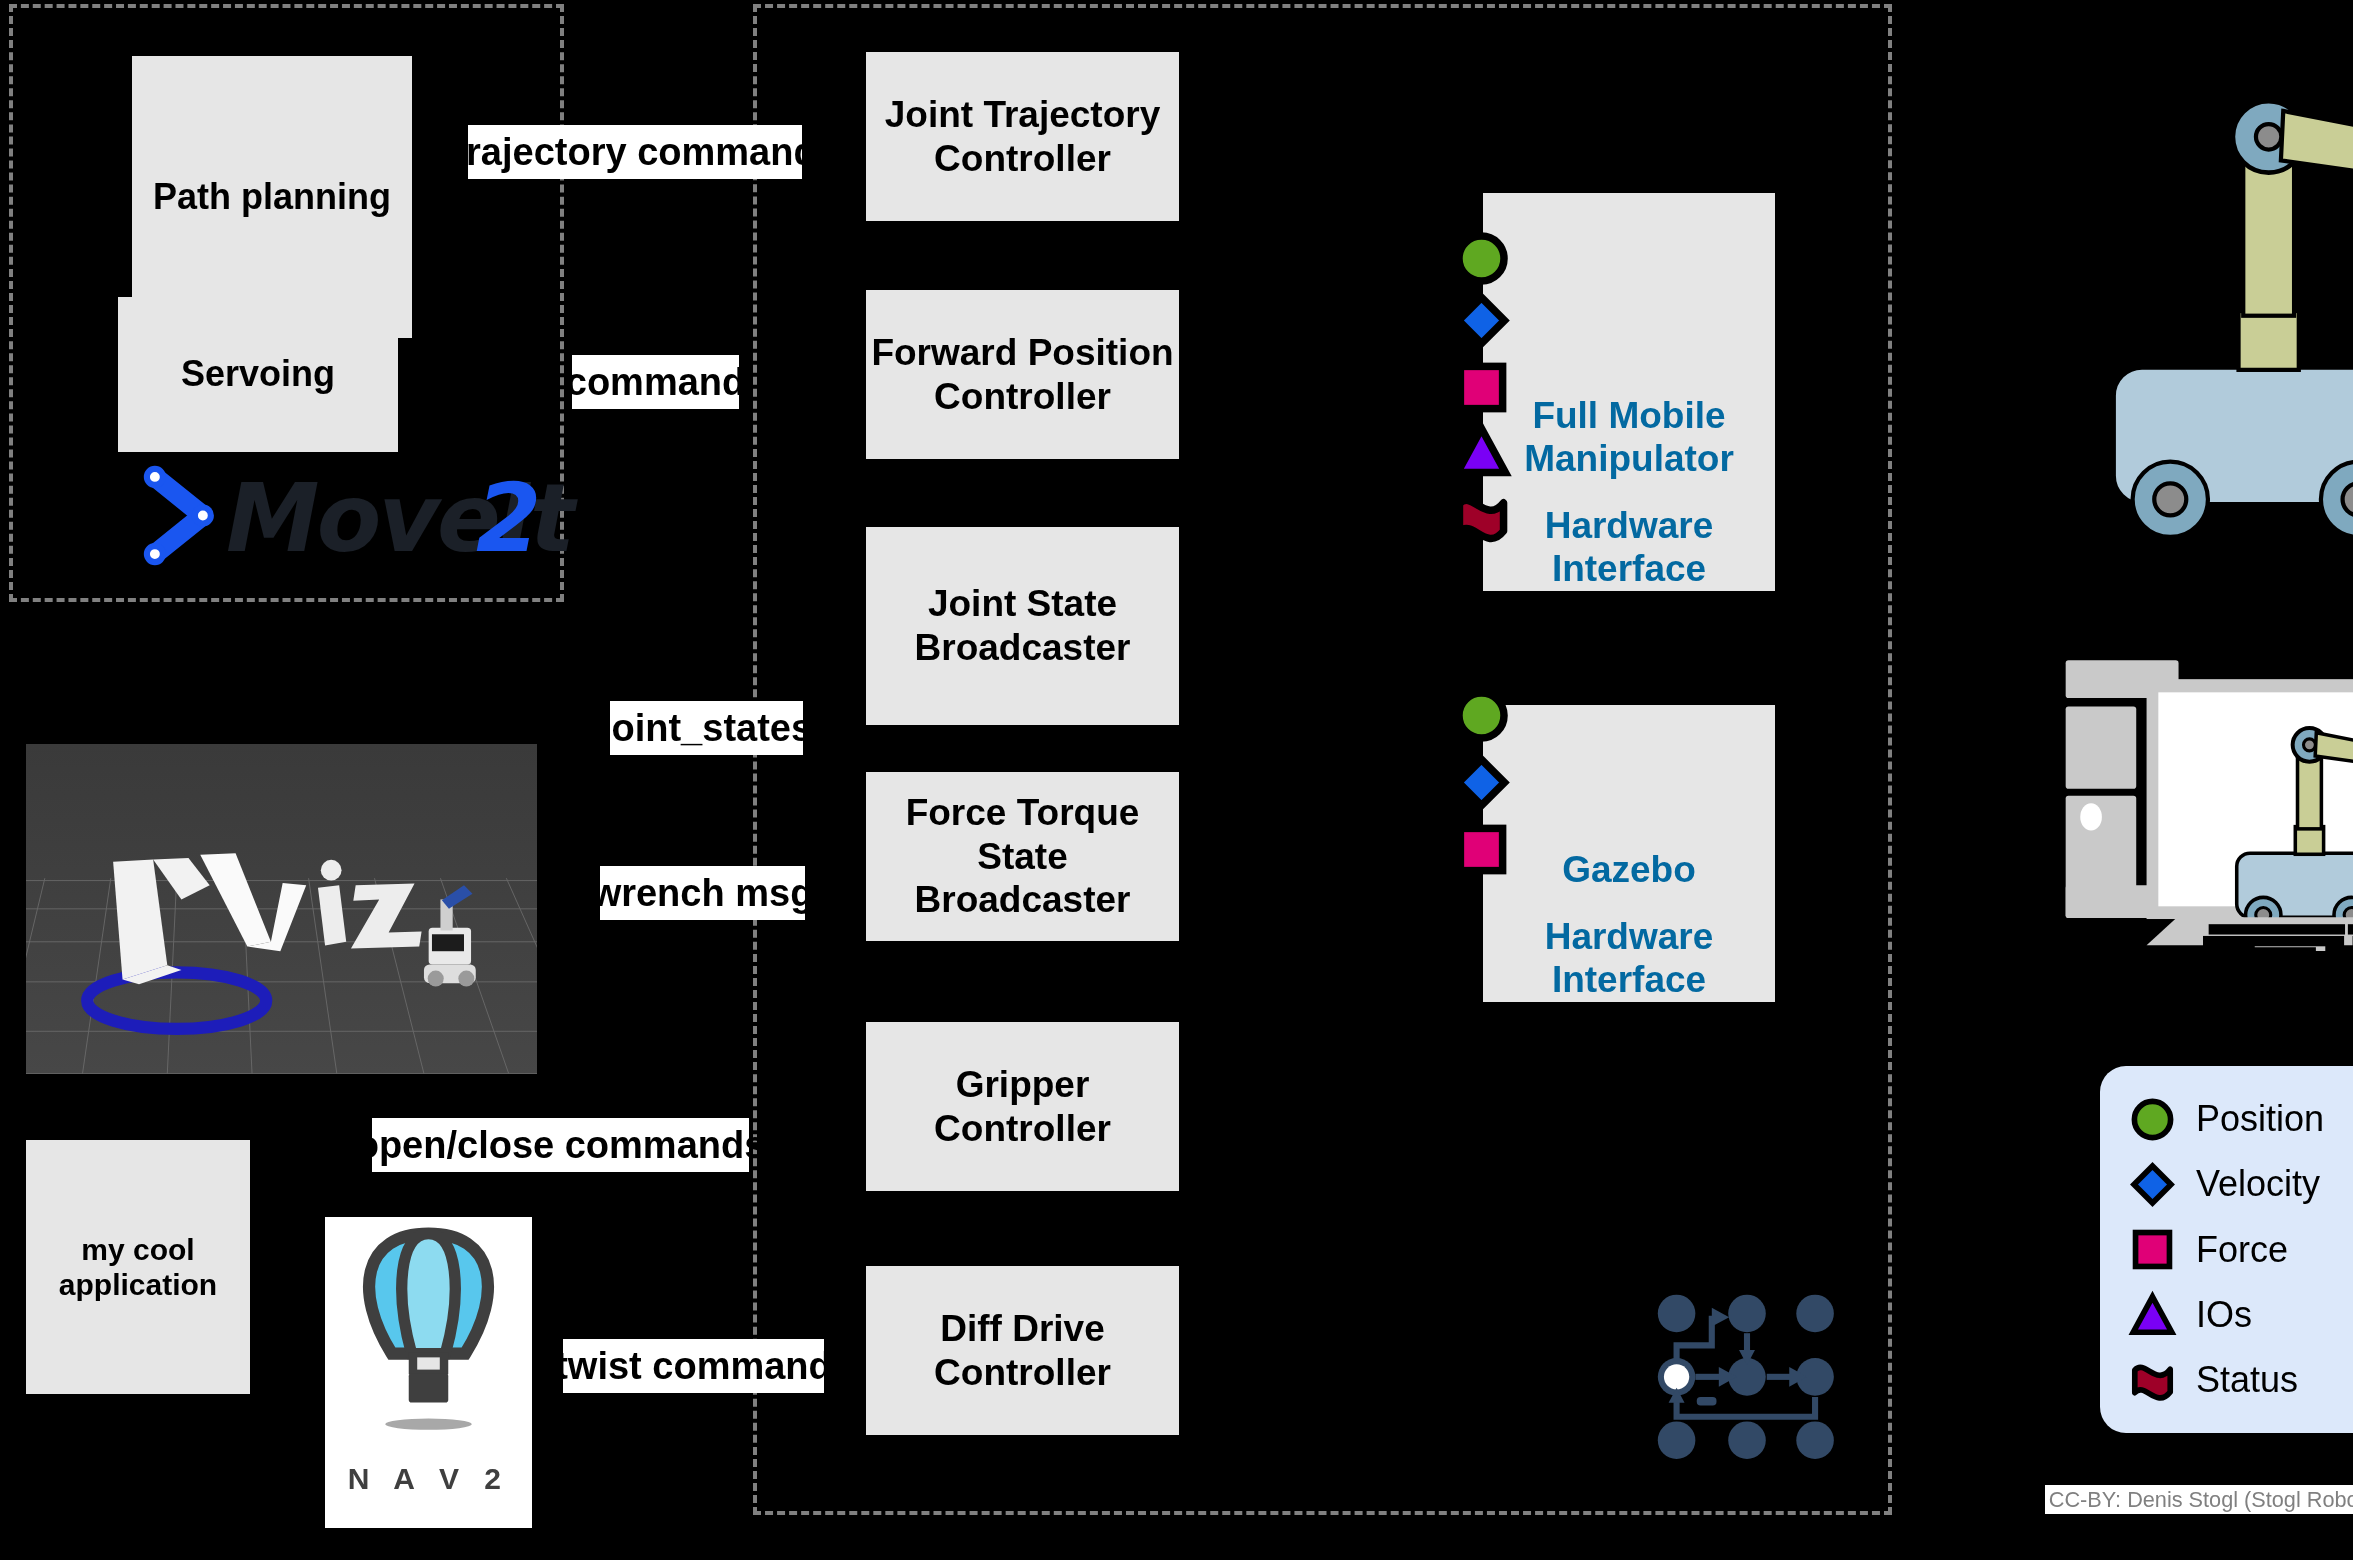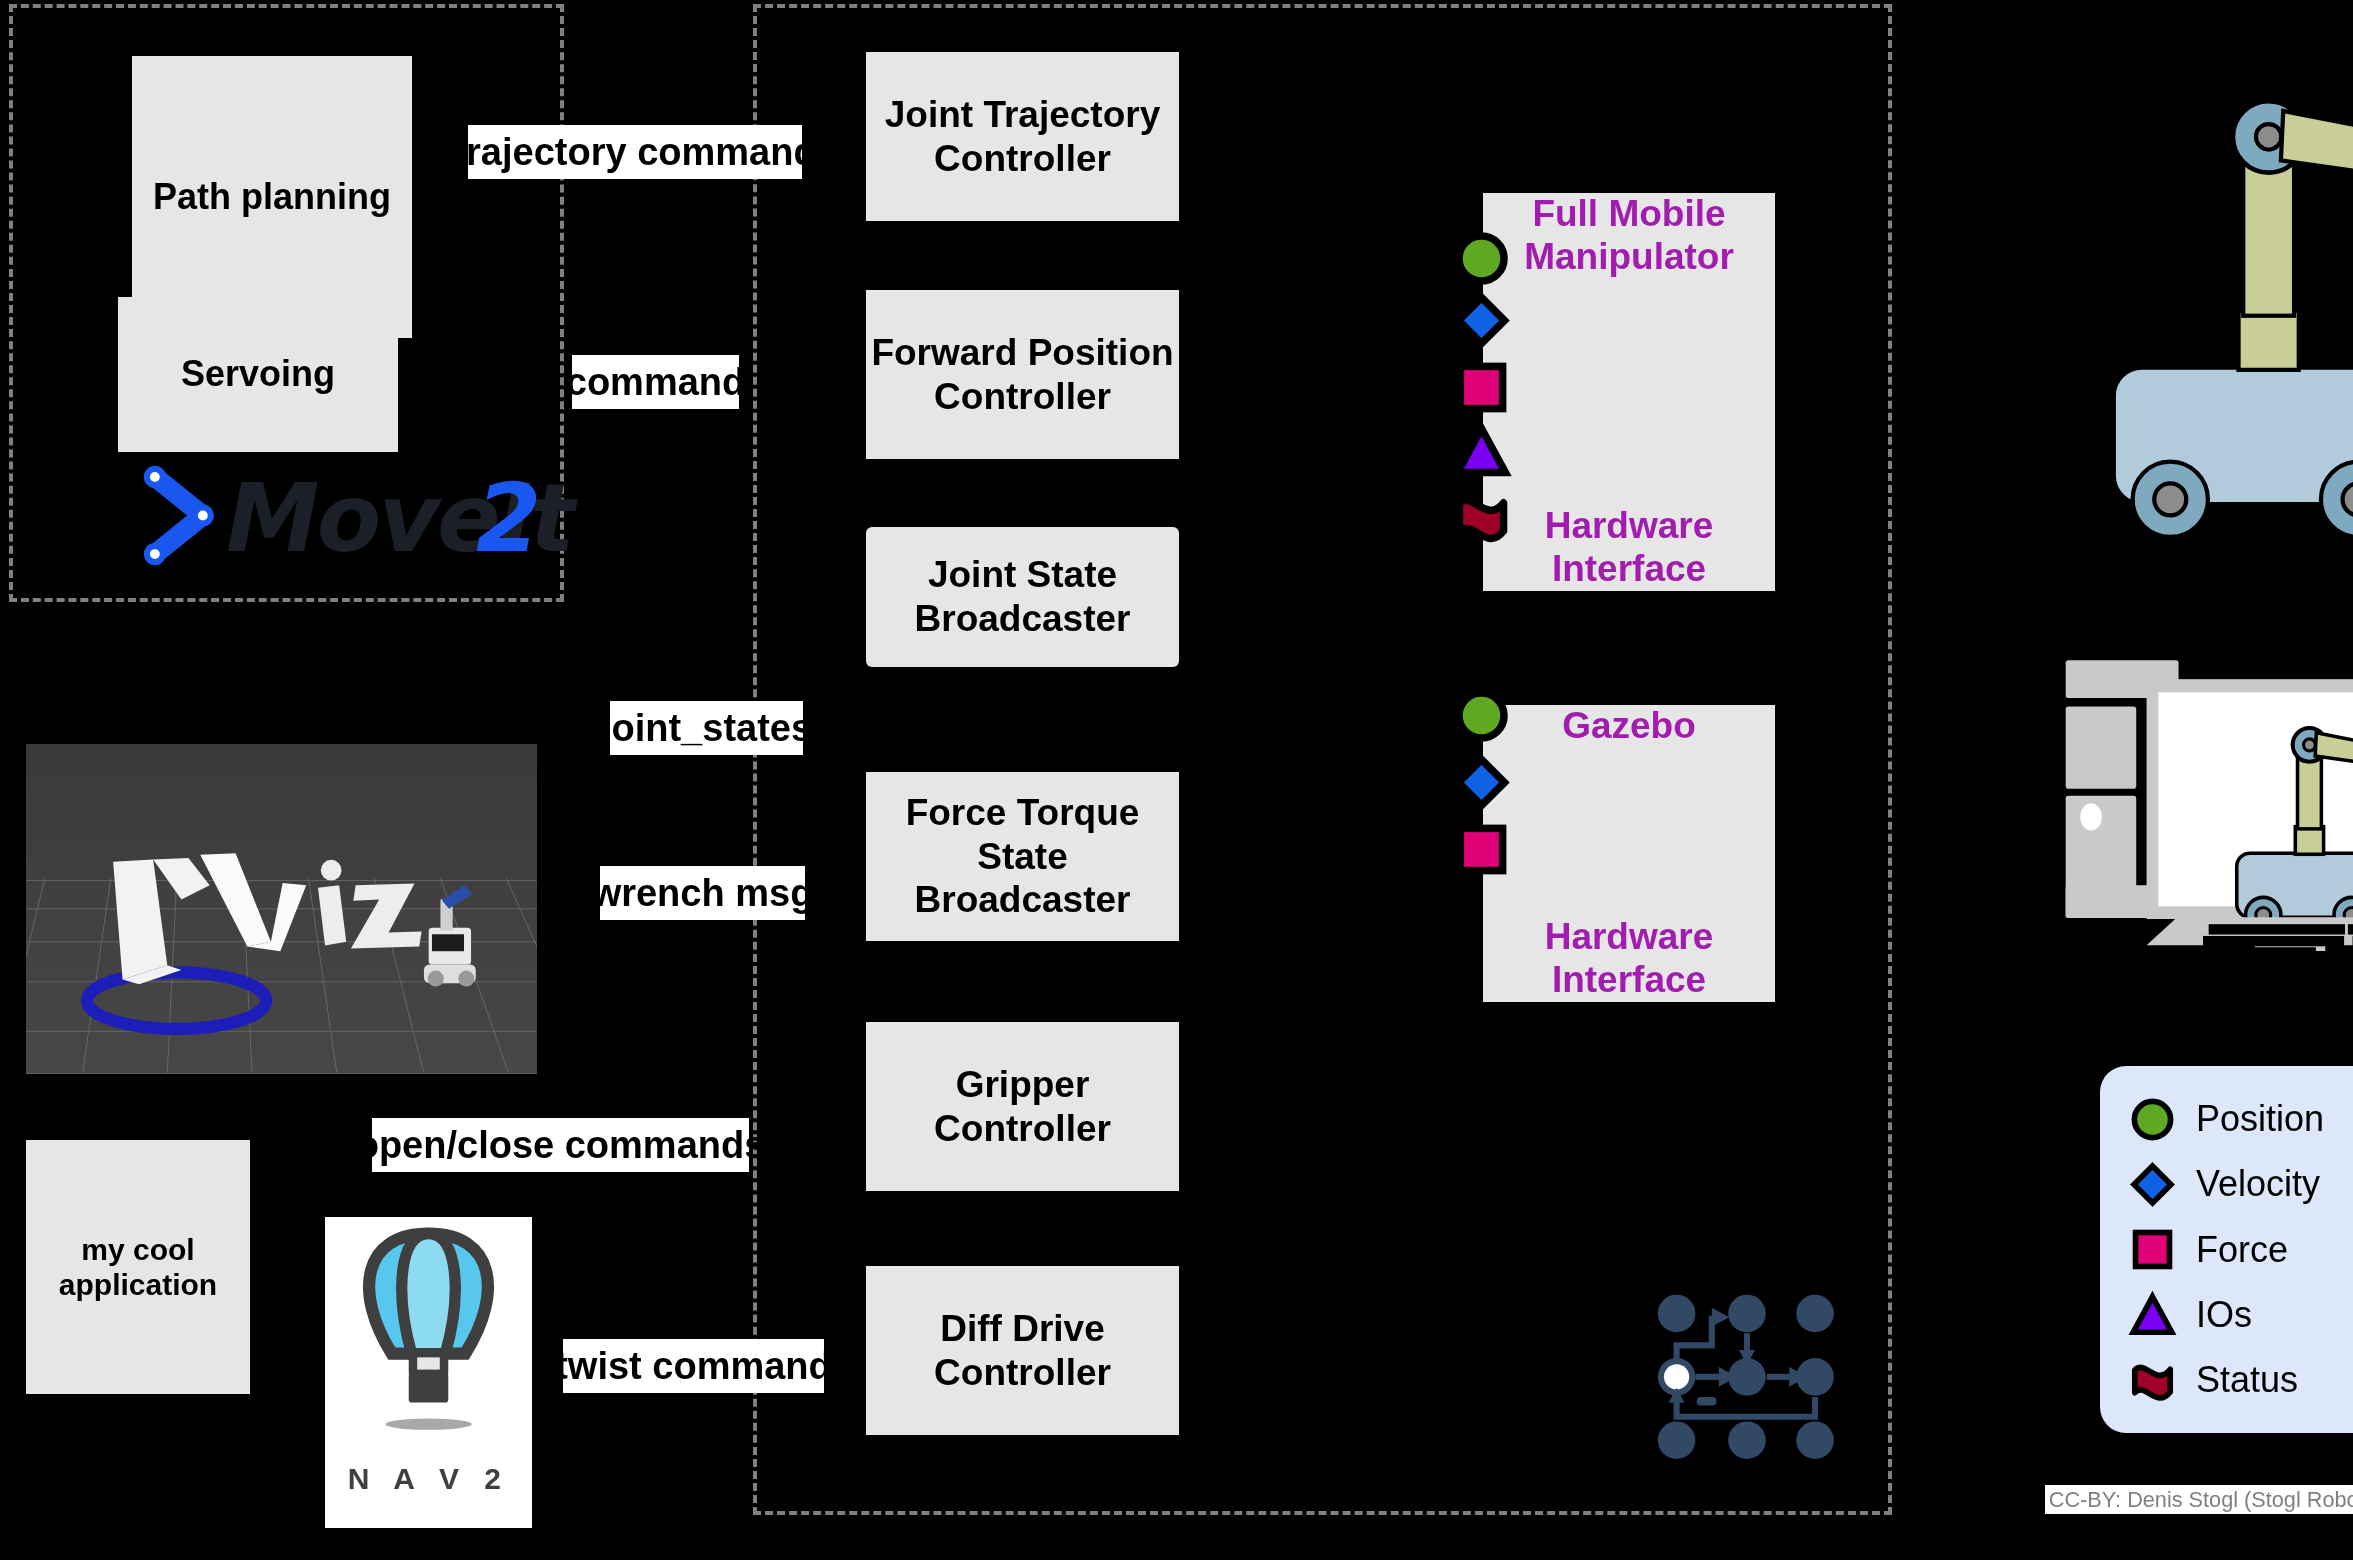--- a/index.html
+++ b/index.html
@@ -50,23 +50,23 @@
   }
 
   
   .hw-box{
     position:absolute;
     background:#e6e6e6;
     box-sizing:border-box;
     display:flex;
     flex-direction:column;
     align-items:center;
-    justify-content:space-between;
-    gap:44px;
-    color:#a21caf;
+    justify-content:flex-end;
+    gap:24px;
+    color:#0369a1;
     font-weight:bold;
     text-align:center;
     line-height:1.16;
     white-space:pre-line;
   }
 
   
   .marker{position:absolute;}
 
   
@@ -242,21 +242,21 @@
   <div class="label-chip" style="left:372px;top:1118px;width:377px;height:54px;font-size:38px;">open/close commands</div>
 
   <div class="label-chip" style="left:563px;top:1339px;width:261px;height:54px;font-size:38px;">twist command</div>
 
   <div class="node-box" style="left:866px;top:52px;width:313px;height:169px;font-size:37px;">Joint Trajectory
 Controller</div>
 
   <div class="node-box" style="left:866px;top:290px;width:313px;height:169px;font-size:37px;">Forward Position
 Controller</div>
 
-  <div class="node-box" style="left:866px;top:527px;width:313px;height:140px;font-size:37px;border-radius:6px;">Joint State
+  <div class="node-box" style="left:866px;top:527px;width:313px;height:198px;font-size:37px;">Joint State
 Broadcaster</div>
 
   <div class="node-box" style="left:866px;top:772px;width:313px;height:169px;font-size:37px;">Force Torque State
 Broadcaster</div>
 
   <div class="node-box" style="left:866px;top:1022px;width:313px;height:169px;font-size:37px;">Gripper
 Controller</div>
 
   <div class="node-box" style="left:866px;top:1266px;width:313px;height:169px;font-size:37px;">Diff Drive
 Controller</div>

